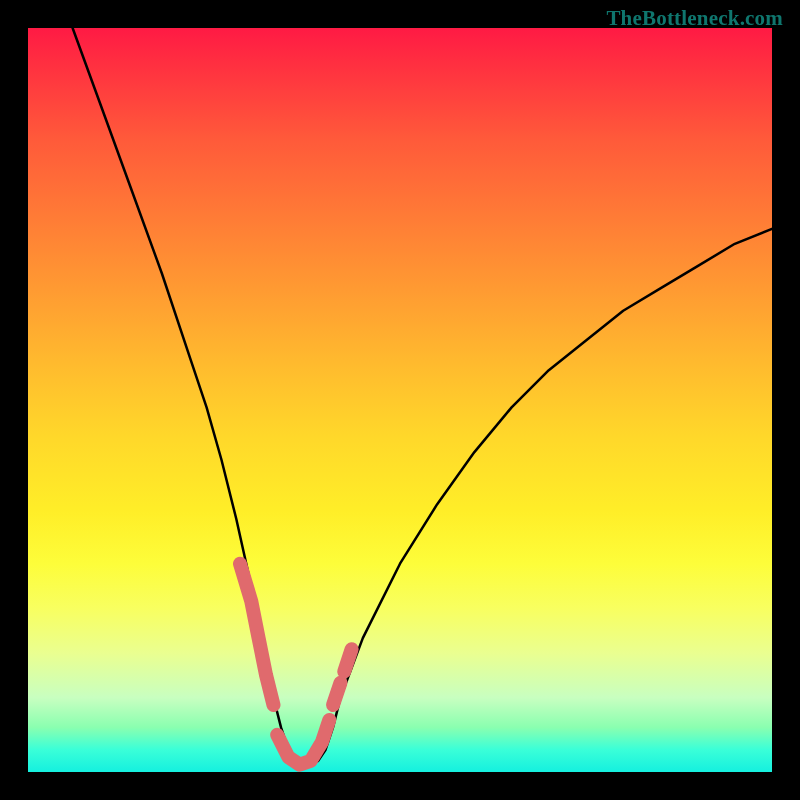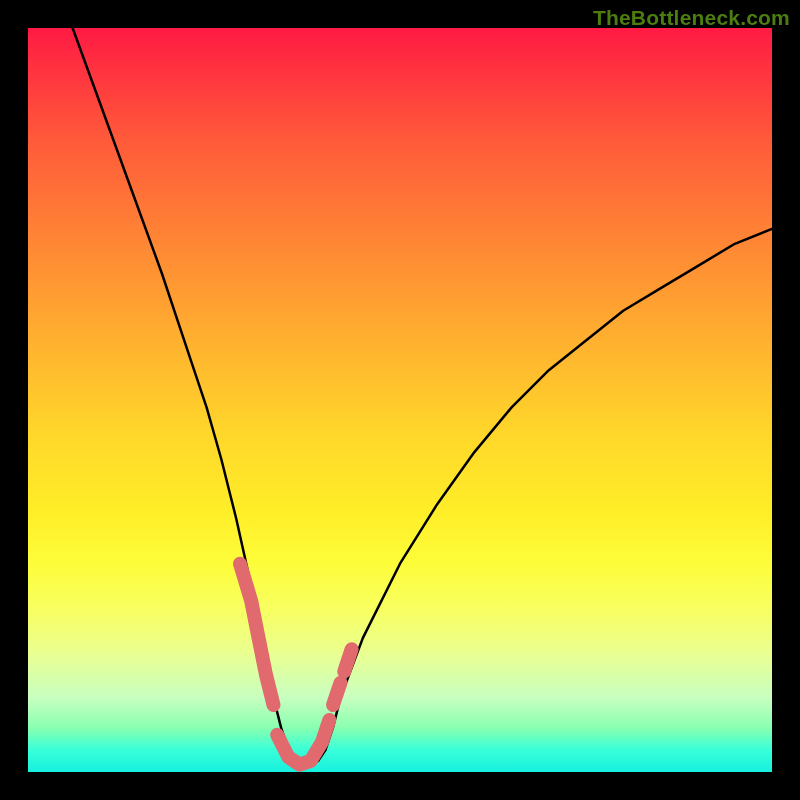--- a/index.html
+++ b/index.html
@@ -35,23 +35,23 @@
       #f8ff60 78%,
       #eaff90 84%,
       #c8ffc0 90%,
       #8affb0 94%,
       #3affd8 97%,
       #15f0df 100%);
   }
   .watermark {
     position: absolute;
     top: 6px;
-    right: 10px;
-    color: #4d7c0f;
-    font-family: Liberation Sans, sans-serif;
+    right: 17px;
+    color: #0f766e;
+    font-family: Liberation Serif, serif;
     font-size: 21px;
     font-weight: 600;
     letter-spacing: 0.2px;
   }
   svg.curve {
     position: absolute;
     left: 0;
     top: 0;
     width: 744px;
     height: 744px;

